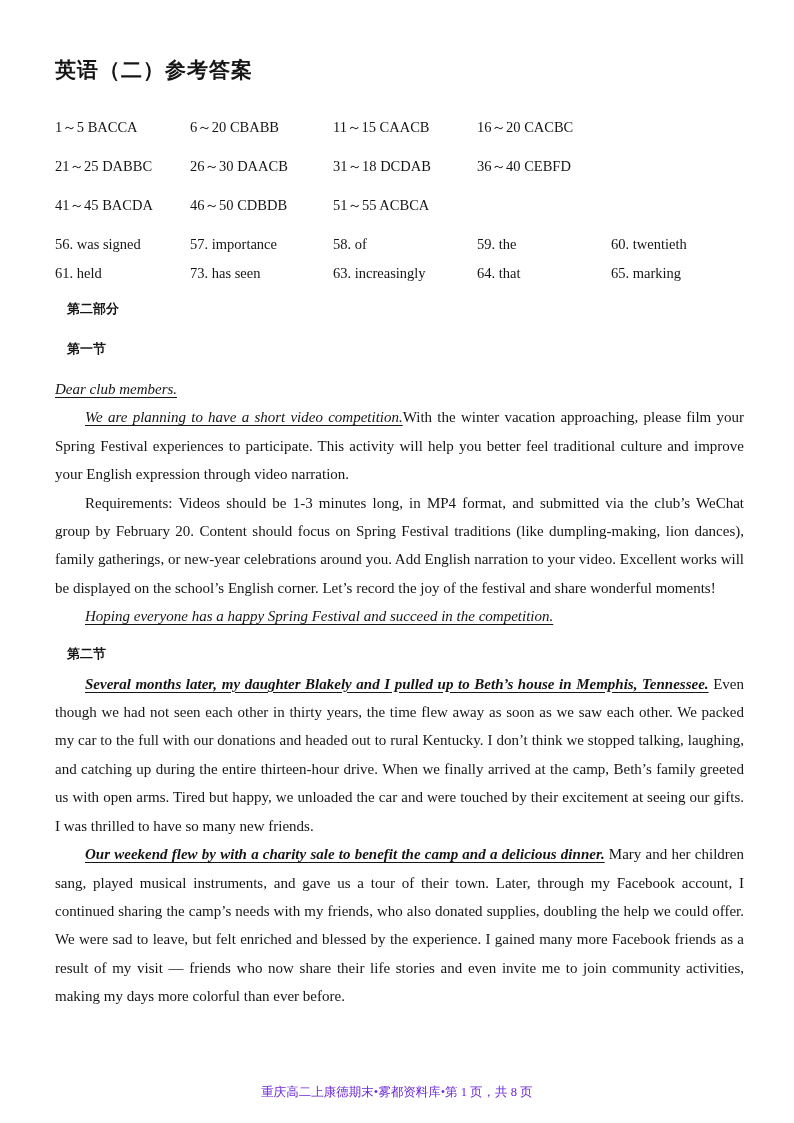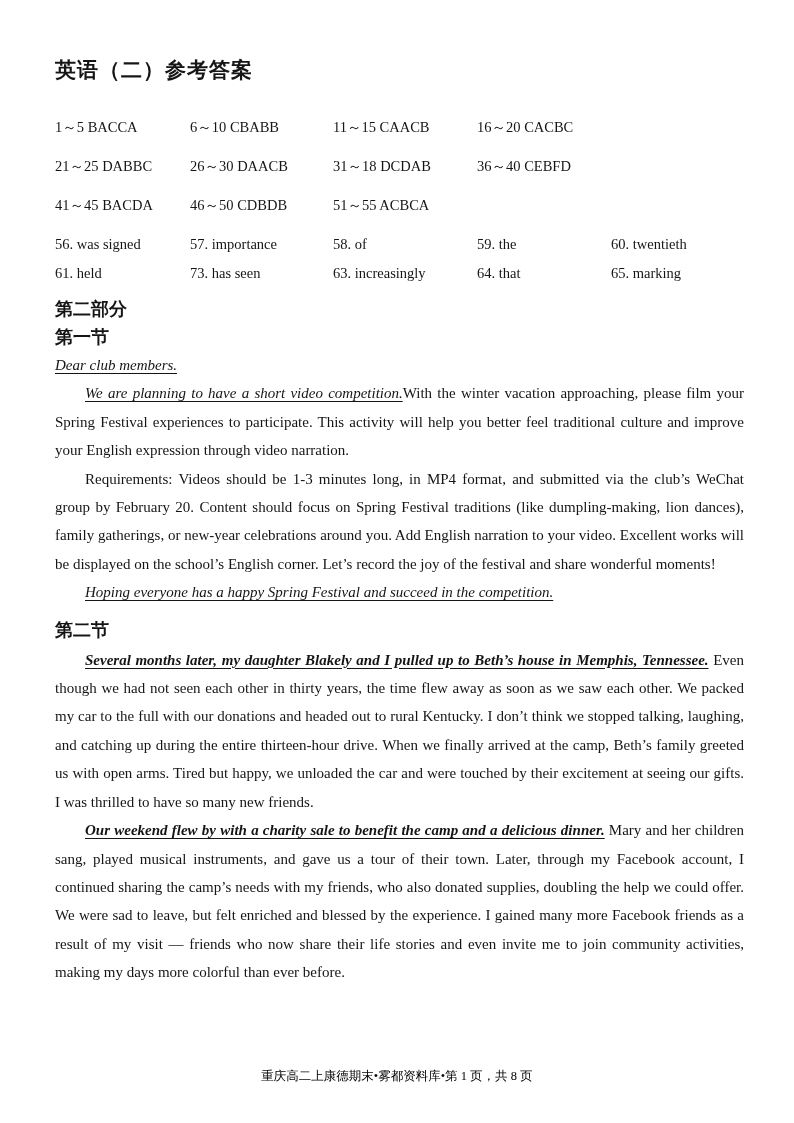--- a/index.html
+++ b/index.html
@@ -24,57 +24,57 @@
   .answers { margin-bottom: 9px; }
   .answer-row {
     display: grid;
     grid-template-columns: 135px 143px 144px 134px 1fr;
     font-size: 14.5px;
     line-height: 15px;
   }
   .answer-row.obj { margin-bottom: 24px; }
   .answer-row.fill { margin-bottom: 14px; }
   .zh-head {
-    font-size: 18px;
+    font-size: 13px;
     font-weight: bold;
     line-height: 28px;
-    margin: 0;
+    margin: 12px;
   }
   .sec2-head { margin-top: 9px; margin-bottom: 2px; }
   p.body-p {
     margin: 0;
     font-size: 15px;
     line-height: 28.4px;
     text-align: justify;
     text-justify: inter-word;
   }
   p.indent { text-indent: 2em; }
   .u { text-decoration: underline; text-underline-offset: 3px; font-style: italic; }
   .b { font-weight: bold; }
   .footer {
     position: absolute;
     left: 0;
     right: 0;
-    bottom: 38px;
+    bottom: 22px;
     text-align: center;
     font-size: 12.5px;
-    color: #000000;
+    color: #6d28d9;
   }
 </style>
 </head>
 <body>
 
 <div class="page">
 
   <h1 class="doc-title">英语（二）参考答案</h1>
 
   <div class="answers">
     <div class="answer-row obj">
       <span>1～5 BACCA</span>
-        <span>6～10 CBABB</span>
+        <span>6～20 CBABB</span>
         <span>11～15 CAACB</span>
         <span>16～20 CACBC</span>
         <span></span>
     </div>
     <div class="answer-row obj">
       <span>21～25 DABBC</span>
         <span>26～30 DAACB</span>
         <span>31～18 DCDAB</span>
         <span>36～40 CEBFD</span>
         <span></span>

